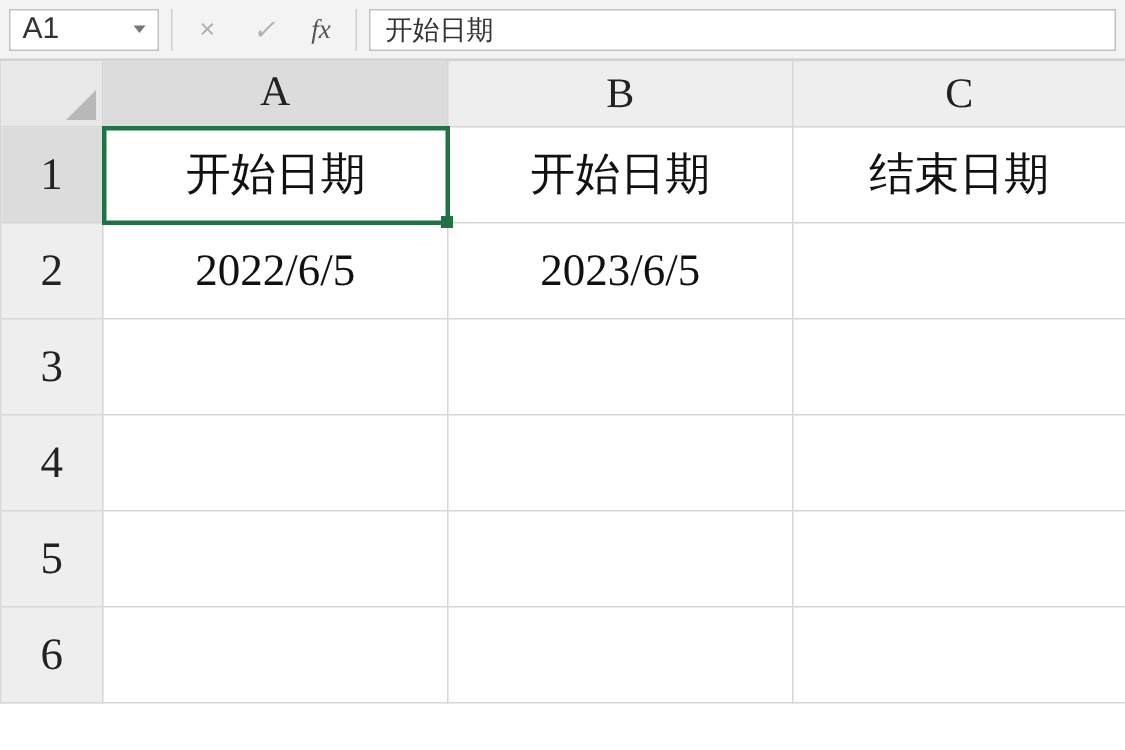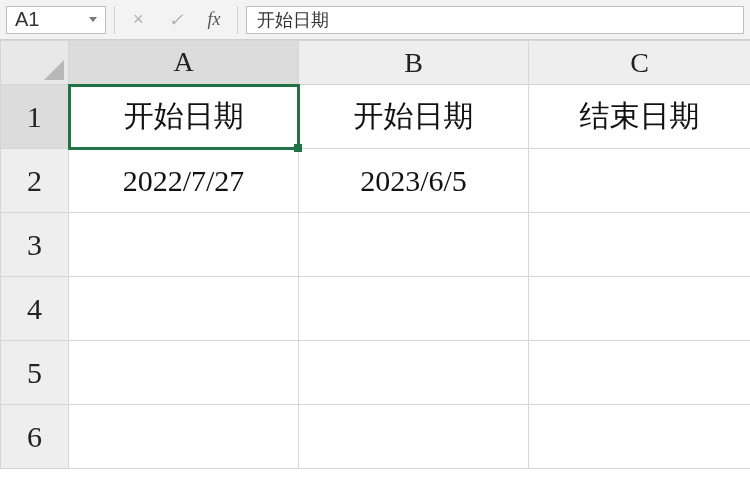--- a/index.html
+++ b/index.html
@@ -175,21 +175,21 @@
     </thead>
     <tbody>
       <tr>
         <th class="rowhead active">1</th>
         <td class="cell selected">开始日期</td>
         <td class="cell">开始日期</td>
         <td class="cell">结束日期</td>
       </tr>
       <tr>
         <th class="rowhead">2</th>
-        <td class="cell">2022/7/27</td>
+        <td class="cell">2022/6/5</td>
         <td class="cell">2023/6/5</td>
         <td class="cell"></td>
       </tr>
       <tr>
         <th class="rowhead">3</th>
         <td class="cell"></td>
         <td class="cell"></td>
         <td class="cell"></td>
       </tr>
       <tr>

